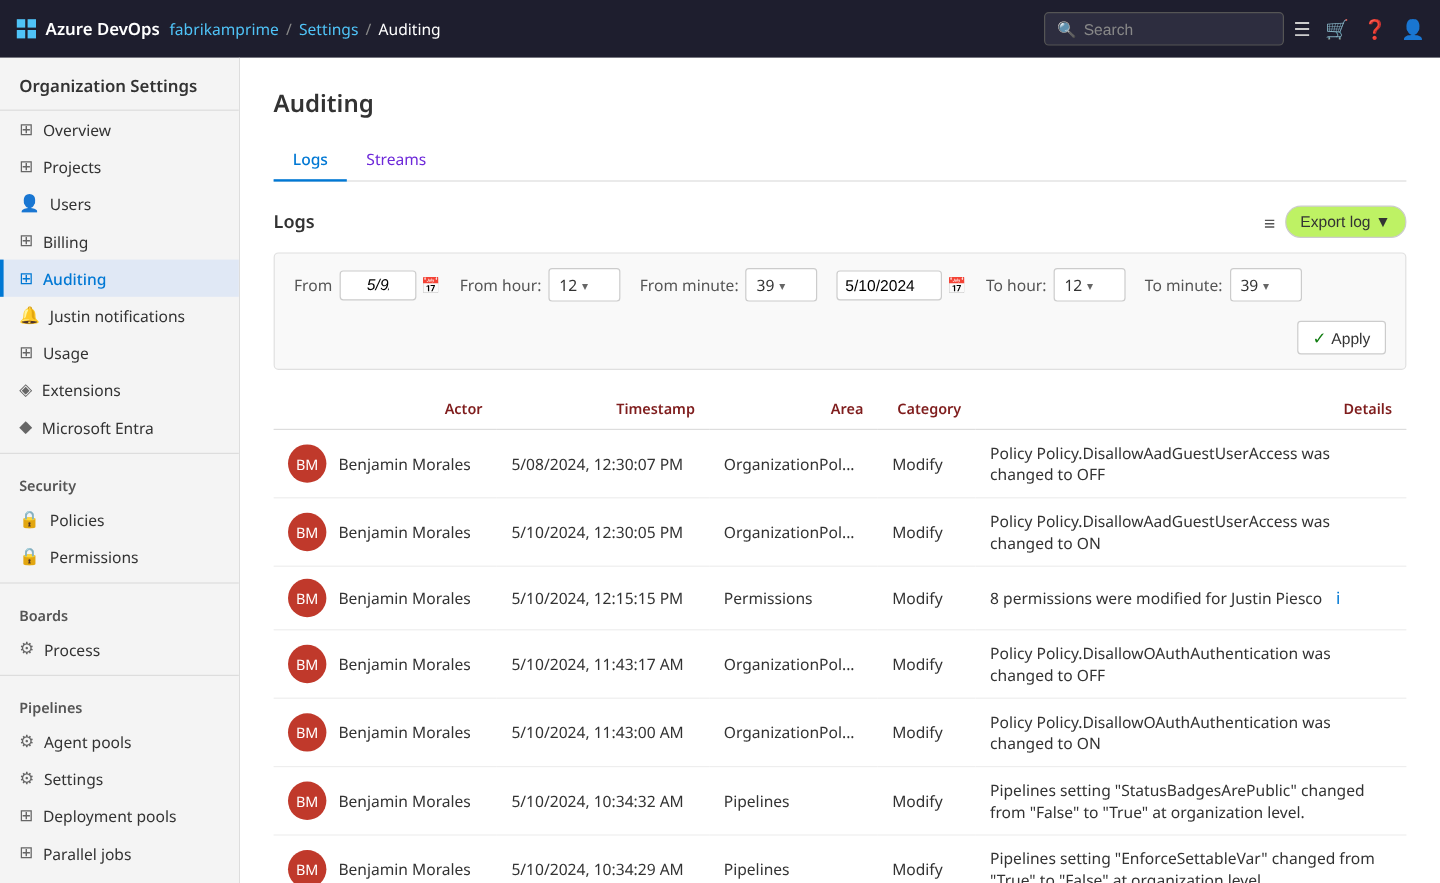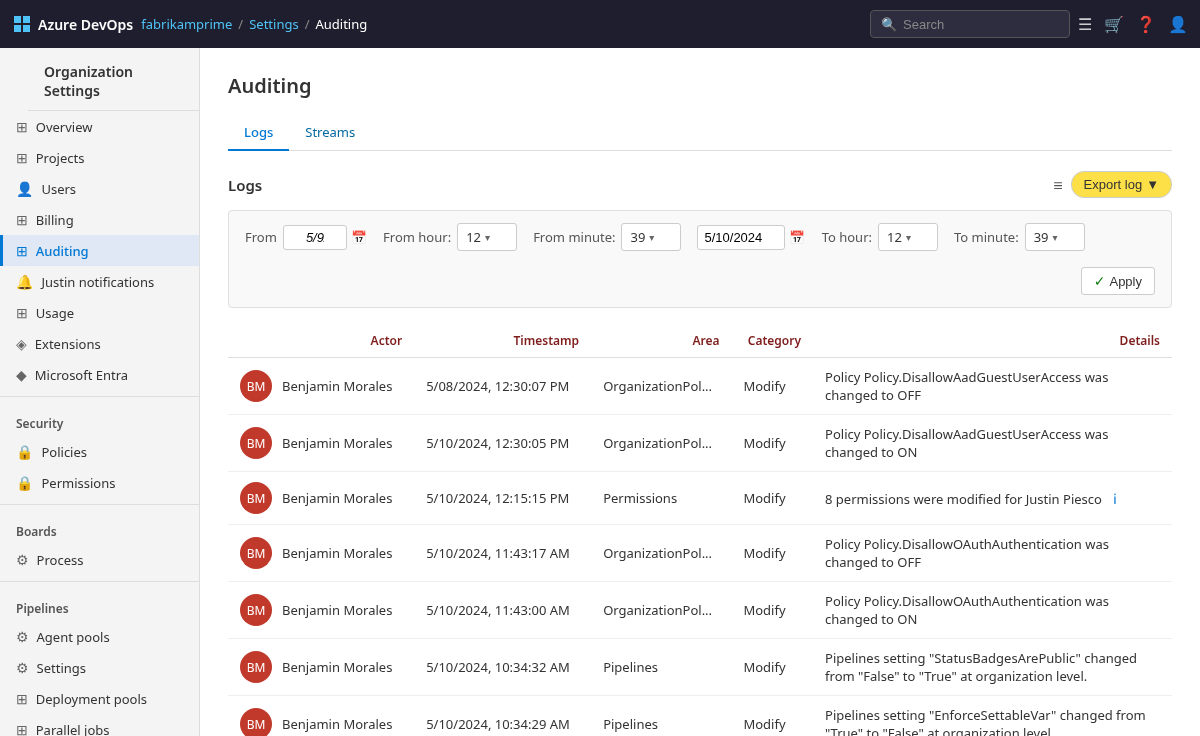--- a/index.html
+++ b/index.html
@@ -18,44 +18,44 @@
     .topbar-search input { background: transparent; border: none; outline: none; color: #ccc; font-size: 13px; width: 100%; }
     .topbar-search input::placeholder { color: #888; }
     .topbar-icons { display: flex; gap: 12px; align-items: center; }
     .topbar-icon { color: #ccc; cursor: pointer; font-size: 16px; }
 
     
     .main-layout { display: flex; flex: 1; overflow: hidden; }
 
     
     .sidebar { width: 200px; background: #f4f4f4; border-right: 1px solid #ddd; overflow-y: auto; flex-shrink: 0; padding-bottom: 20px; }
-    .sidebar-title { font-size: 14px; font-weight: 600; color: #333; padding: 14px 16px 10px; border-bottom: 1px solid #ddd; margin-left: 28px; }
+    .sidebar-title { font-size: 14px; font-weight: 600; color: #333; padding: 14px 16px 10px; border-bottom: 1px solid #ddd; }
     .sidebar-section-label { font-size: 12px; font-weight: 600; color: #555; padding: 12px 16px 4px; text-transform: none; }
     .sidebar-item { display: flex; align-items: center; gap: 8px; padding: 6px 16px; cursor: pointer; color: #333; font-size: 13px; }
     .sidebar-item.active { background: #e0e8f5; color: #0078d4; font-weight: 500; border-left: 3px solid #0078d4; padding-left: 13px; }
     .sidebar-item .icon { font-size: 14px; color: #666; flex-shrink: 0; }
     .sidebar-item.active .icon { color: #0078d4; }
     .sidebar-divider { height: 1px; background: #ddd; margin: 6px 0; }
 
     
     .content { flex: 1; overflow-y: auto; background: #fff; }
     .content-inner { padding: 24px 28px; }
     .page-title { font-size: 20px; font-weight: 600; color: #333; margin-bottom: 16px; }
 
     
     .tabs { display: flex; gap: 0; border-bottom: 1px solid #ddd; margin-bottom: 20px; }
-    .tab { padding: 8px 16px; cursor: pointer; font-size: 13px; color: #0369a1; border-bottom: 2px solid transparent; margin-bottom: -1px; }
+    .tab { padding: 8px 16px; cursor: pointer; font-size: 13px; color: #6d28d9; border-bottom: 2px solid transparent; margin-bottom: -1px; }
     .tab.active { color: #0078d4; border-bottom: 2px solid #0078d4; font-weight: 500; }
 
     
     .log-header { display: flex; align-items: center; justify-content: space-between; margin-bottom: 12px; }
     .log-title { font-size: 15px; font-weight: 600; }
     .log-actions { display: flex; align-items: center; gap: 8px; }
     .filter-icon { color: #555; cursor: pointer; font-size: 16px; }
-    .export-btn { display: flex; align-items: center; gap: 4px; background: #fde047; border: 1px solid #ccc; border-radius: 13px; padding: 5px 12px; cursor: pointer; font-size: 13px; color: #333; }
+    .export-btn { display: flex; align-items: center; gap: 4px; background: #bef264; border: 1px solid #ccc; border-radius: 13px; padding: 5px 12px; cursor: pointer; font-size: 13px; color: #333; }
 
     
     .filter-bar { background: #f9f9f9; border: 1px solid #e0e0e0; border-radius: 4px; padding: 12px 16px; margin-bottom: 16px; display: flex; align-items: center; gap: 16px; flex-wrap: wrap; }
     .filter-group { display: flex; align-items: center; gap: 6px; }
     .filter-label { color: #555; font-size: 13px; }
     .filter-date { display: flex; align-items: center; gap: 4px; }
     .filter-date input[type="text"] { border: 1px solid #ccc; border-radius: 3px; padding: 4px 6px; font-size: 13px; width: 90px; }
     .filter-date .cal-icon { color: #555; cursor: pointer; }
     .filter-dropdown { display: flex; align-items: center; gap: 4px; background: #fff; border: 1px solid #ccc; border-radius: 3px; padding: 4px 8px; cursor: pointer; font-size: 13px; min-width: 60px; }
     .filter-dropdown .chevron { font-size: 10px; color: #666; }

